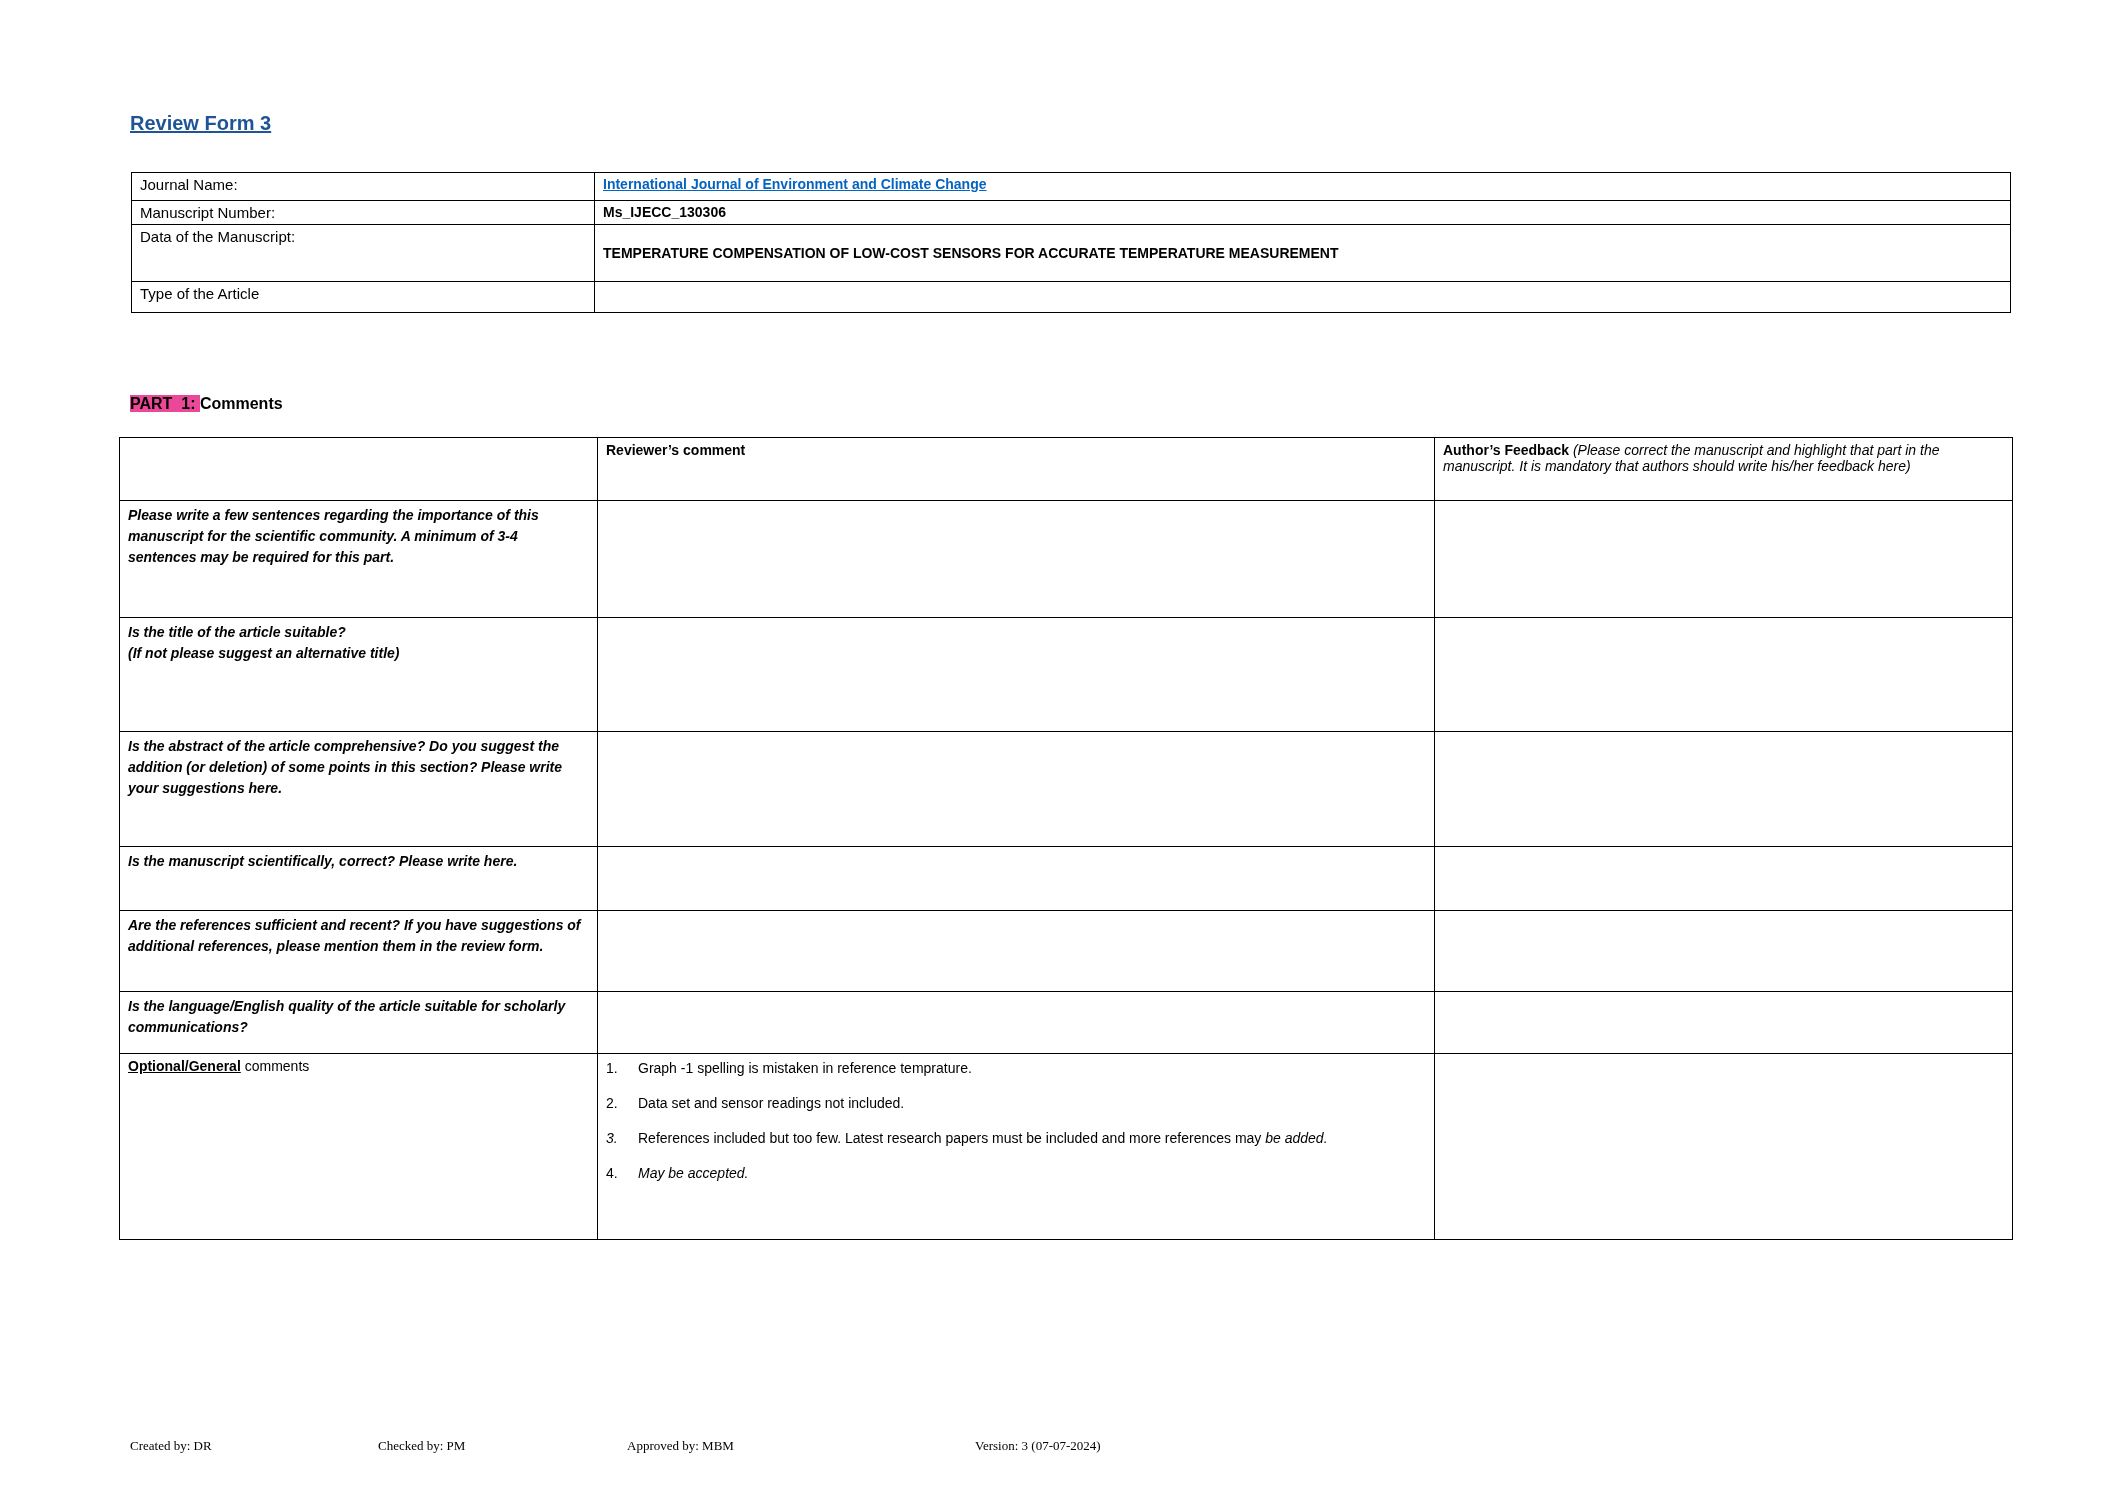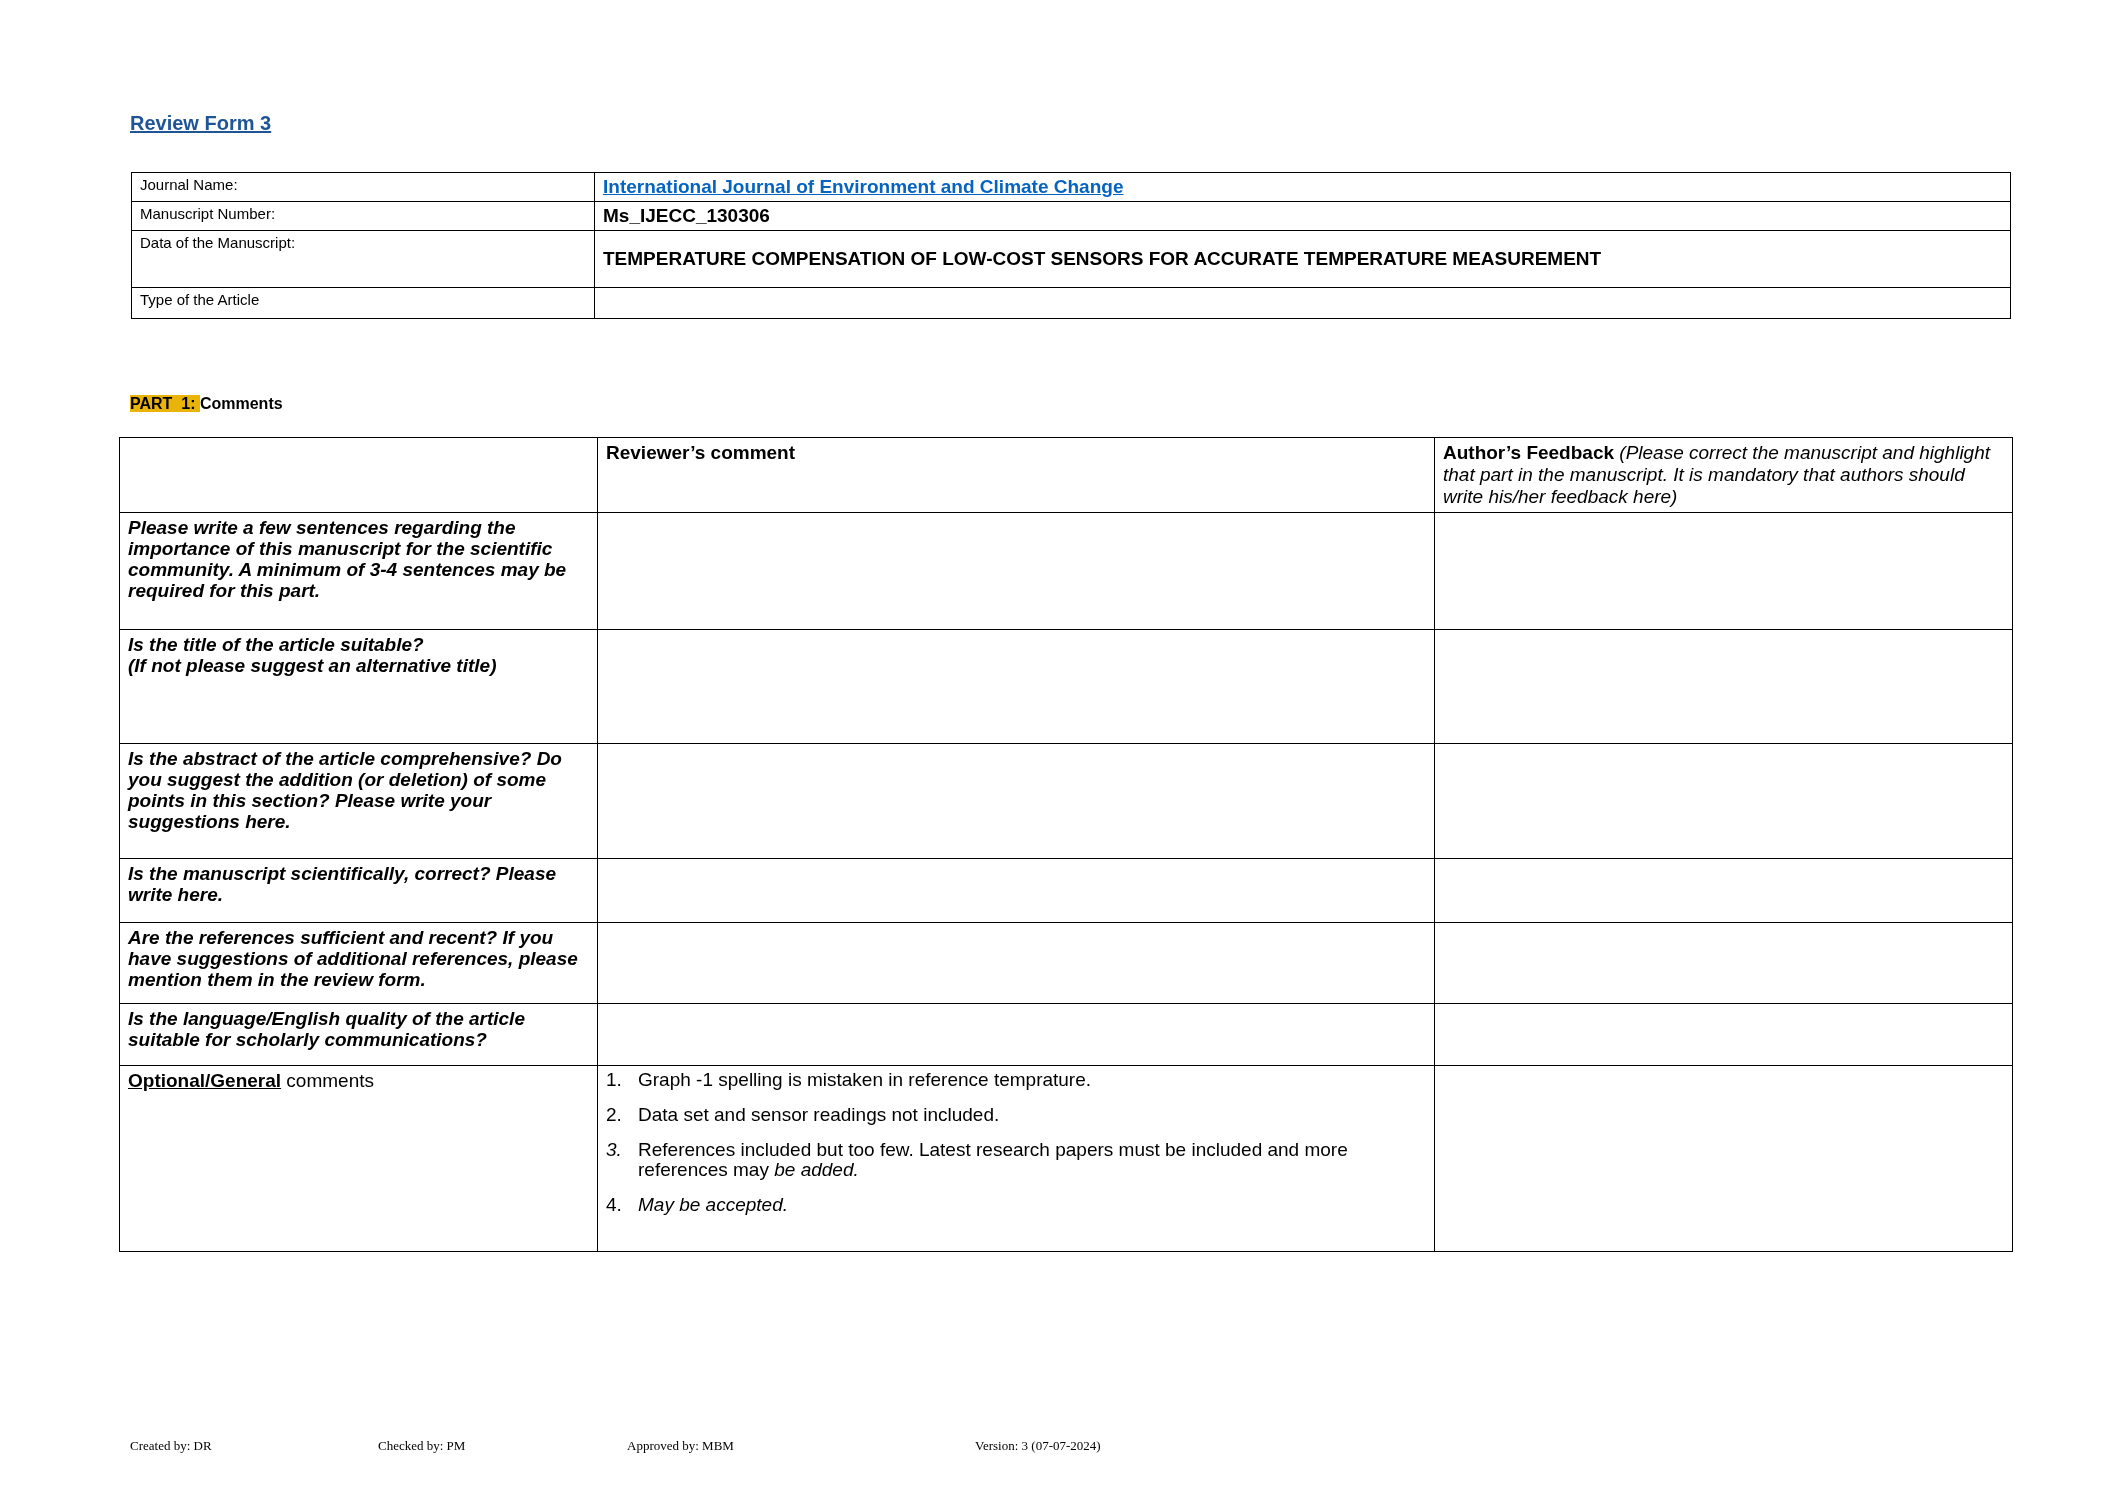--- a/index.html
+++ b/index.html
@@ -16,39 +16,39 @@
   .doc-title {
     position: absolute;
     left: 130px;
     top: 112px;
     font-size: 20px;
     font-weight: bold;
     color: #1F5597;
     text-decoration: underline;
   }
   table { border-collapse: collapse; table-layout: fixed; }
-  td { border: 1px solid #000; vertical-align: top; font-size: 19px; }
+  td { border: 1px solid #000; vertical-align: top; font-size: 14px; }
 
   
   .info-table { position: absolute; left: 131px; top: 172px; width: 1879px; }
   .info-table td { padding: 3px 8px; }
   .info-label { font-size: 15px; }
   .info-value { font-weight: bold; }
   .journal-link { color: #0563C1; font-weight: bold; text-decoration: underline; }
   .ms-title-cell { vertical-align: middle; padding-top: 12px; }
 
   
   .part-heading {
     position: absolute;
     left: 130px;
     top: 395px;
     font-size: 16px;
     font-weight: bold;
   }
-  .hl { background: #eab308; white-space: pre; }
+  .hl { background: #ec4899; white-space: pre; }
 
   
   .comments-table { position: absolute; left: 119px; top: 437px; width: 1893px; }
   .comments-table td { padding: 4px 8px; }
   .col-head { font-weight: bold; }
   .author-head-italic { font-weight: normal; font-style: italic; }
   .q-cell {
     font-weight: bold;
     padding: 6px 30px 6px 41px;
     line-height: 21px;

